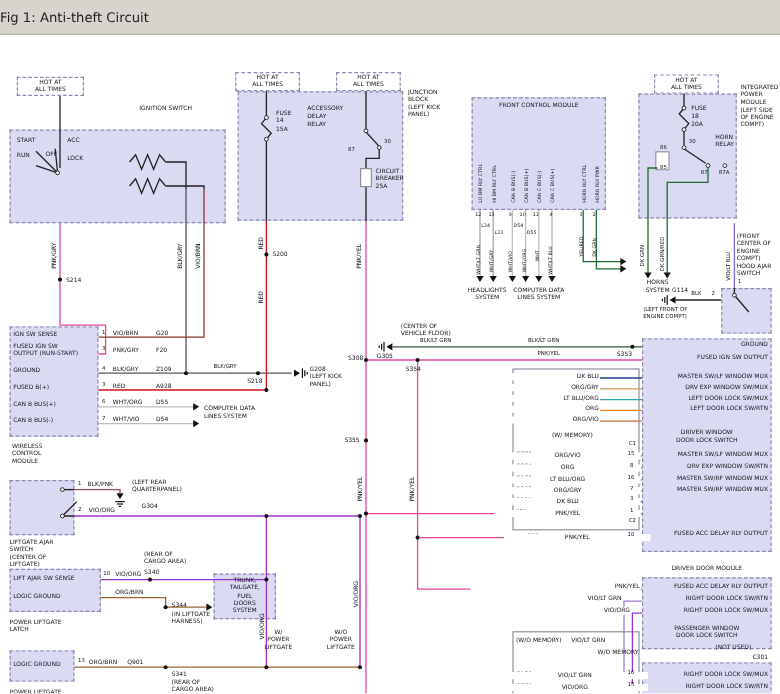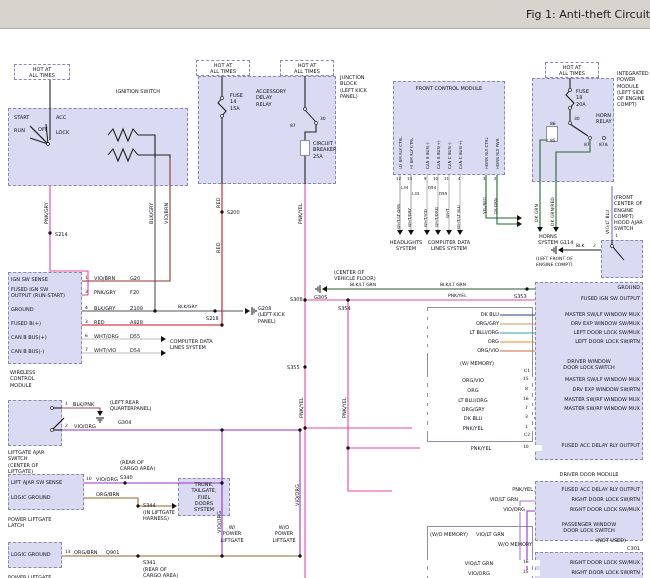--- a/index.html
+++ b/index.html
@@ -1,20 +1,20 @@
 <!DOCTYPE html>
 <html><head>
 <meta charset="utf-8">
 <style>
   html,body{margin:0;padding:0;background:#fff;}
   .stage{position:relative;width:650px;height:578px;background:#ffffff;
          font-family:"DejaVu Sans",sans-serif;overflow:hidden;}
   .titlebar{position:absolute;left:0;top:0;width:650px;height:28px;
             background:#d7d3cd;border-bottom:1px solid #b3afa8;
-            display:flex;align-items:center;justify-content:flex-end;
+            display:flex;align-items:center;justify-content:flex-start;
             font-size:11px;color:#1c1c1c;}
   .diagram{position:absolute;left:0;top:28px;width:650px;height:550px;}
   .box{position:absolute;box-sizing:border-box;}
   .box.lav{background:#dadaf2;border:1px dashed #8a8ab0;}
   .box.white{background:#ffffff;border:1px solid #8f8f9f;}
   .box.none{background:transparent;border:1px dashed #8a8ab0;}
   .lbl{position:absolute;font-size:5px;line-height:1.25;white-space:pre-line;
        color:#14141c;}
   svg{position:absolute;left:0;top:0;}
 </style>

